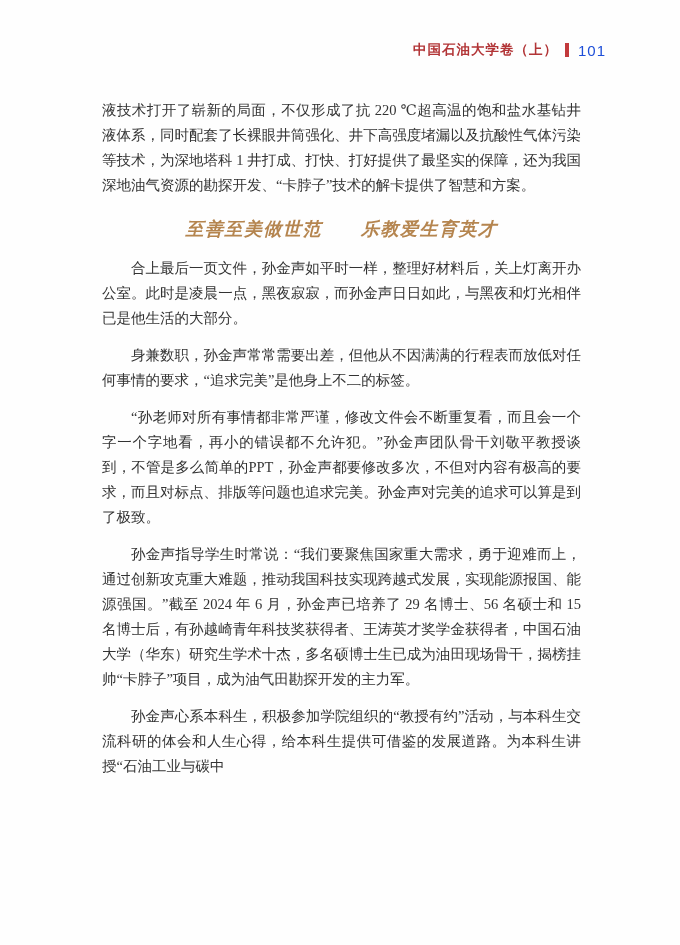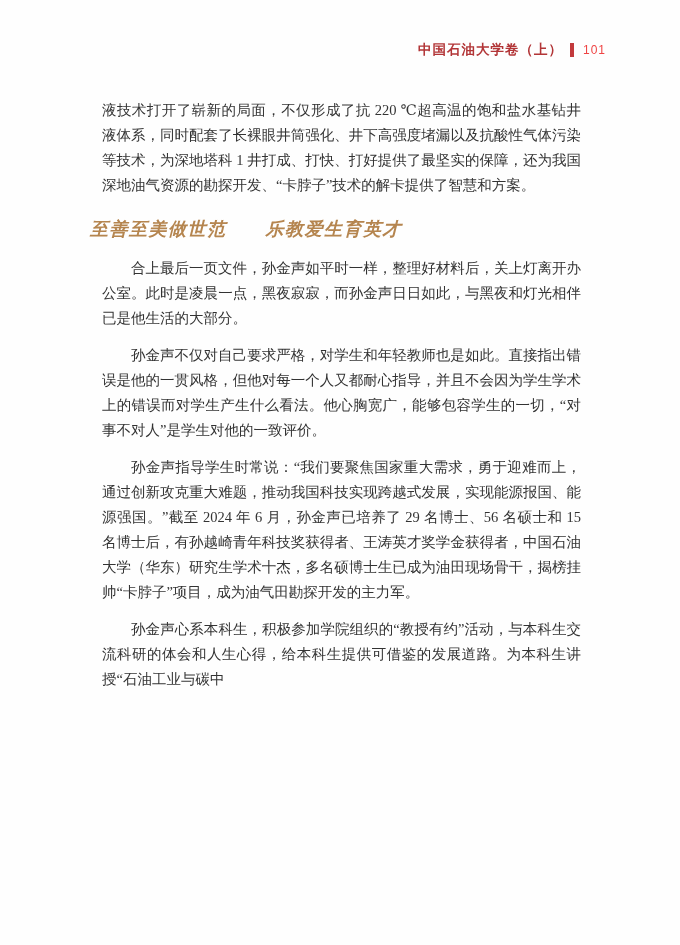--- a/index.html
+++ b/index.html
@@ -26,39 +26,39 @@
     text-align: center;
   }
   .volume-title { color: #b23537; }
   .header-bar {
     width: 4px;
     height: 14px;
     background: #c23a3c;
     margin: 0 9px 0 7px;
   }
   .page-number {
-    color: #ef4444;
+    color: #1d4ed8;
     font-weight: normal;
     font-family: "Liberation Sans", "DejaVu Sans", sans-serif;
-    font-size: 12px;
+    font-size: 15px;
   }
   .page-body {
     position: absolute;
     top: 86px;
     left: 90px;
     width: 503px;
     font-size: 14.5px;
     line-height: 25px;
     text-align: justify;
   }
   p.para { margin: 12px; }
   p.para.indent { text-indent: 2em; font-family: Liberation Serif, serif; }
   .section-heading {
     margin: 17px 0 13px 0;
-    text-align: left;
+    text-align: center;
     color: #b5854f;
     font-size: 18px;
     font-weight: bold;
     font-style: italic;
     letter-spacing: 1.5px;
     line-height: 28px;
   }
 </style>
 </head>
 <body>
@@ -73,19 +73,20 @@
 
   <div class="page-body">
     <div>
         <p class="para">液技术打开了崭新的局面，不仅形成了抗 220 ℃超高温的饱和盐水基钻井液体系，同时配套了长裸眼井筒强化、井下高强度堵漏以及抗酸性气体污染等技术，为深地塔科 1 井打成、打快、打好提供了最坚实的保障，还为我国深地油气资源的勘探开发、“卡脖子”技术的解卡提供了智慧和方案。</p>
       </div>
 
     <h2 class="section-heading">至善至美做世范　　乐教爱生育英才</h2>
 
     <div>
         <p class="para indent">合上最后一页文件，孙金声如平时一样，整理好材料后，关上灯离开办公室。此时是凌晨一点，黑夜寂寂，而孙金声日日如此，与黑夜和灯光相伴已是他生活的大部分。</p>
-        <p class="para indent">孙金声不仅对自己要求严格，对学生和年轻教师也是如此。直接指出错误是他的一贯风格，但他对每一个人又都耐心指导，并且不会因为学生学术上的错误而对学生产生什么看法。他心胸宽广，能够包容学生的一切，“对事不对人”是学生对他的一致评价。</p>
+        <p class="para indent">身兼数职，孙金声常常需要出差，但他从不因满满的行程表而放低对任何事情的要求，“追求完美”是他身上不二的标签。</p>
+        <p class="para indent">“孙老师对所有事情都非常严谨，修改文件会不断重复看，而且会一个字一个字地看，再小的错误都不允许犯。”孙金声团队骨干刘敬平教授谈到，不管是多么简单的PPT，孙金声都要修改多次，不但对内容有极高的要求，而且对标点、排版等问题也追求完美。孙金声对完美的追求可以算是到了极致。</p>
         <p class="para indent">孙金声指导学生时常说：“我们要聚焦国家重大需求，勇于迎难而上，通过创新攻克重大难题，推动我国科技实现跨越式发展，实现能源报国、能源强国。”截至 2024 年 6 月，孙金声已培养了 29 名博士、56 名硕士和 15 名博士后，有孙越崎青年科技奖获得者、王涛英才奖学金获得者，中国石油大学（华东）研究生学术十杰，多名硕博士生已成为油田现场骨干，揭榜挂帅“卡脖子”项目，成为油气田勘探开发的主力军。</p>
         <p class="para indent">孙金声心系本科生，积极参加学院组织的“教授有约”活动，与本科生交流科研的体会和人生心得，给本科生提供可借鉴的发展道路。为本科生讲授“石油工业与碳中</p>
       </div>
   </div>
 
 </div>
 
 </body></html>

